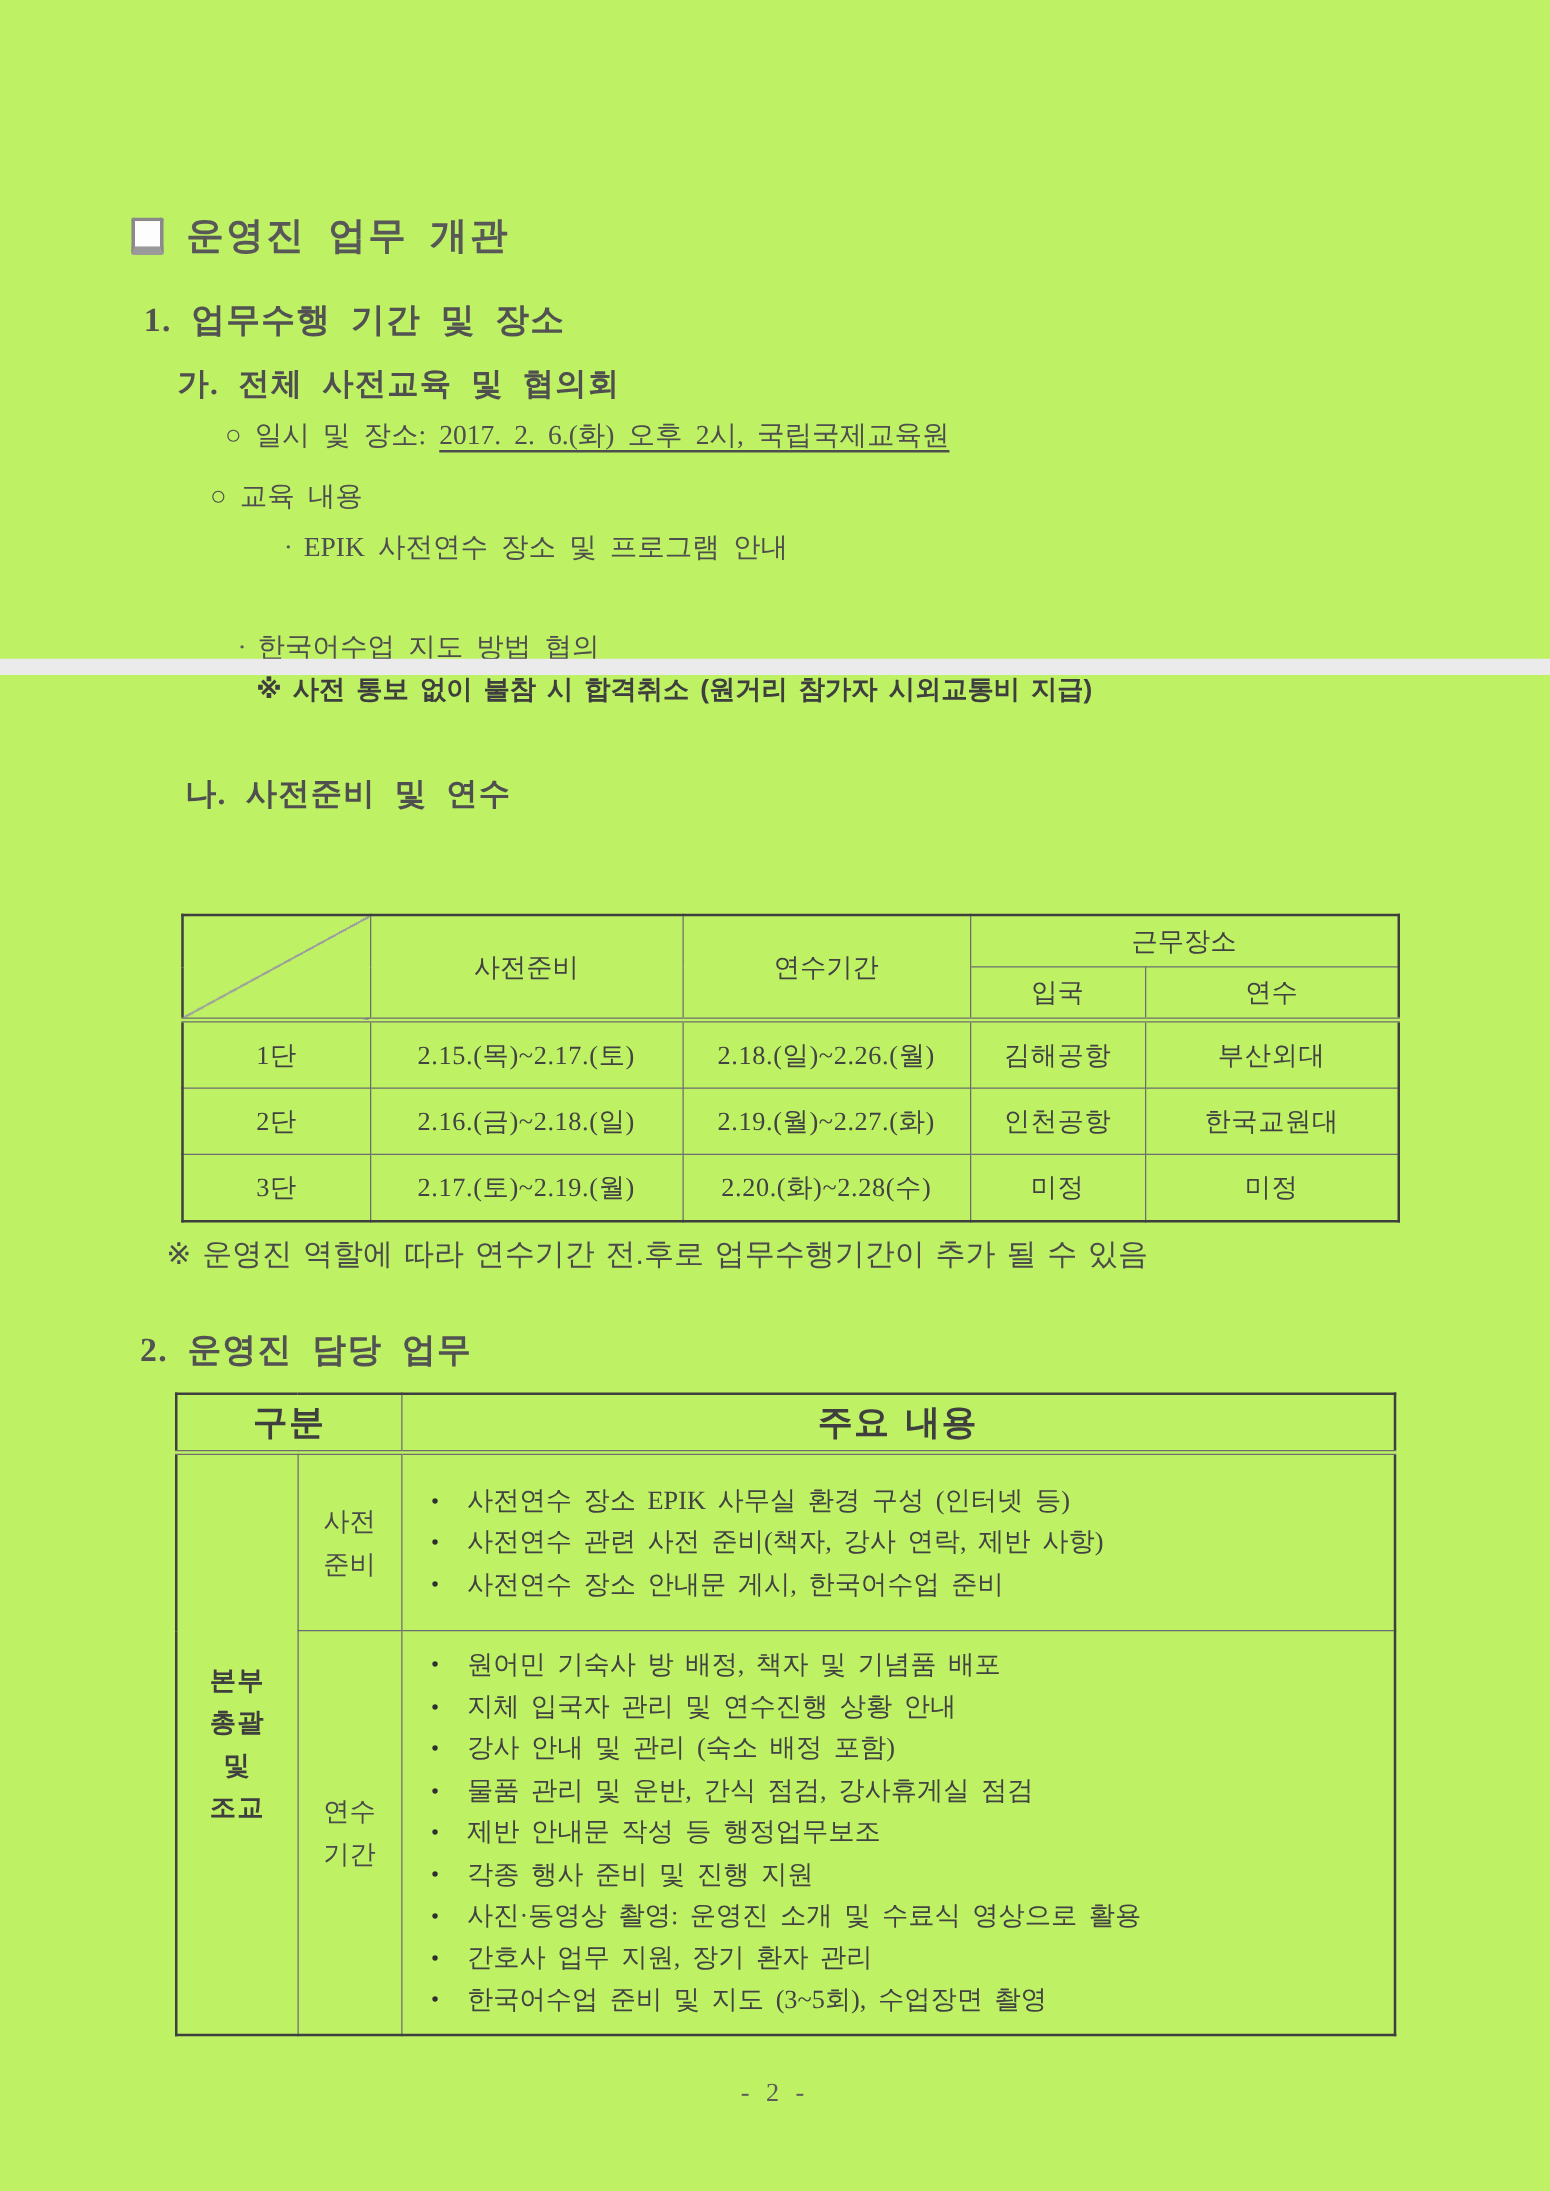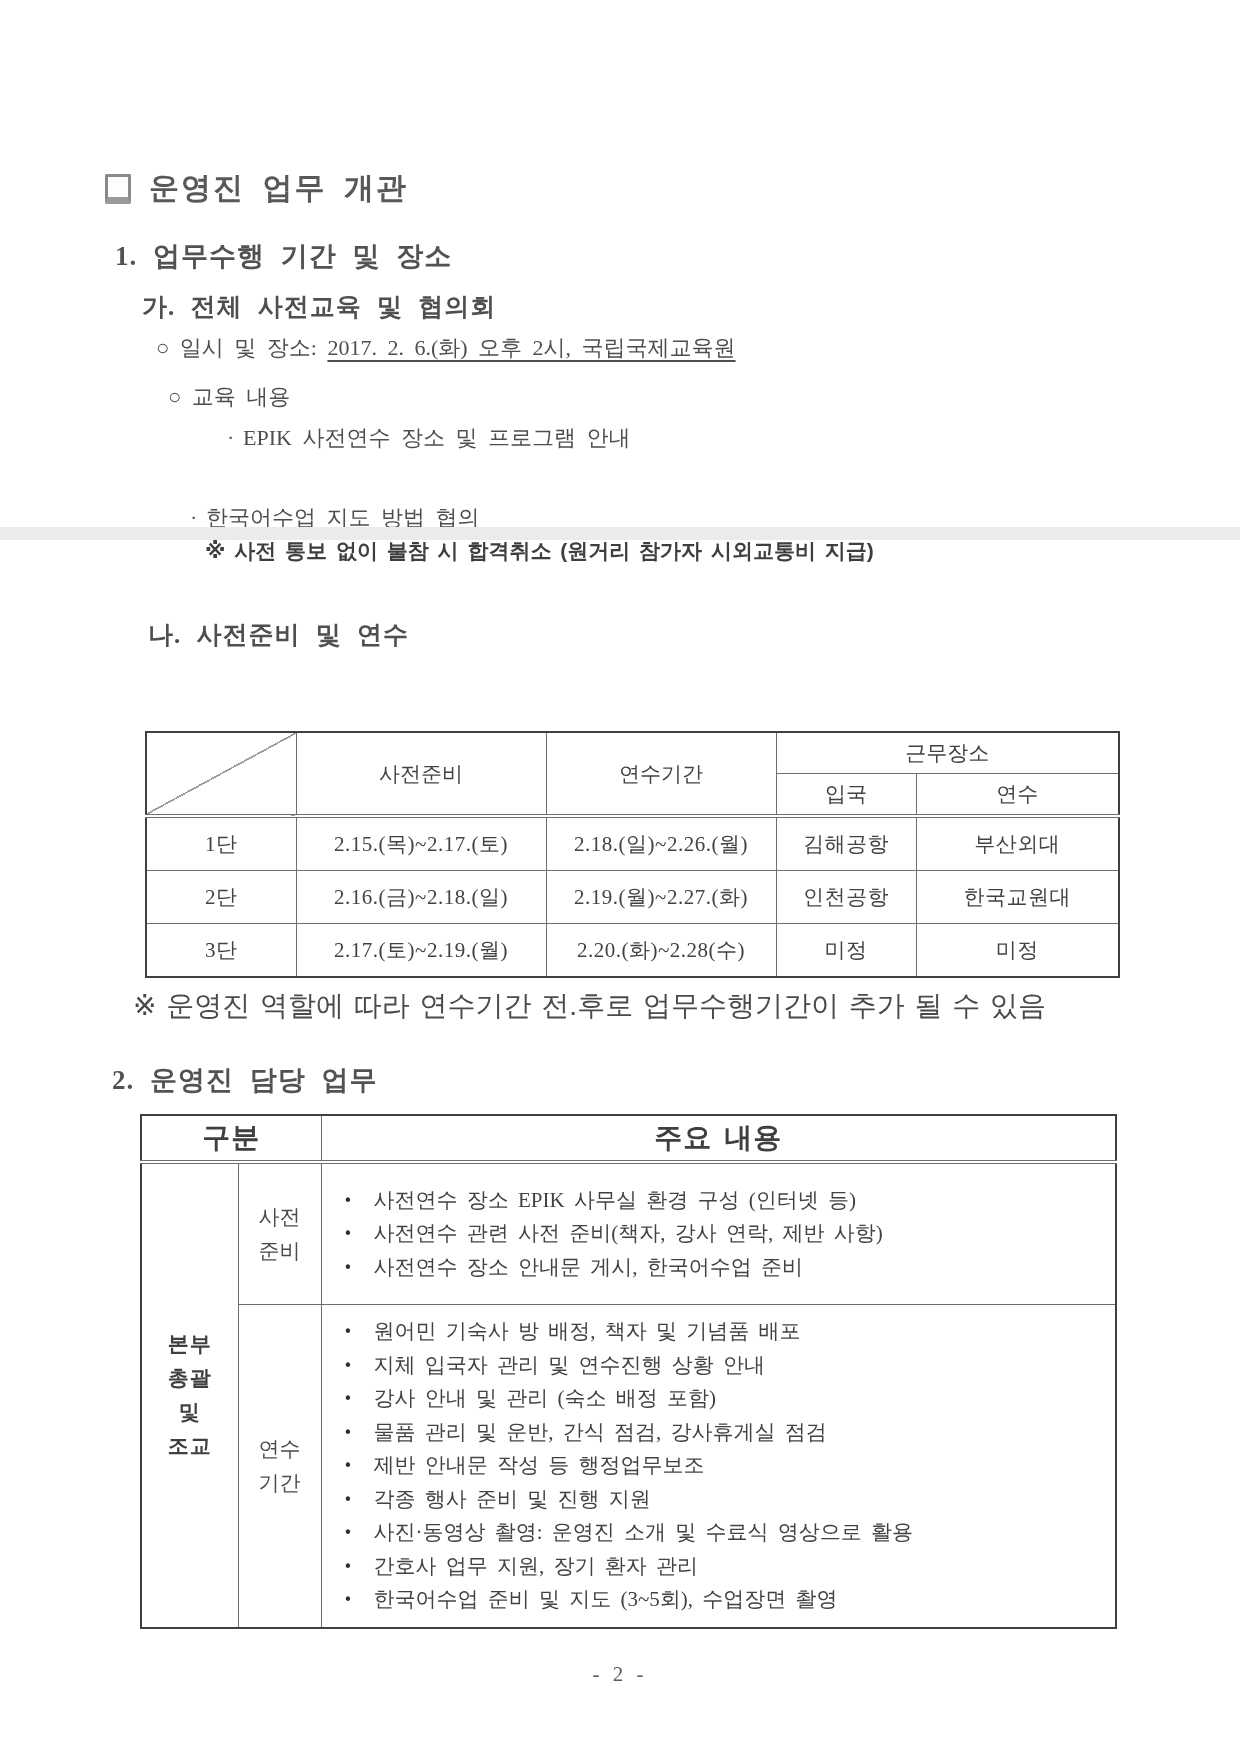--- a/index.html
+++ b/index.html
@@ -1,19 +1,19 @@
 <!DOCTYPE html>
 <html><head>
 <meta charset="utf-8">
 <style>
   html,body{margin:0;padding:0;background:#e8e8e8;}
   .page{
     position:relative;
     width:1240px;height:1753px;
-    background:#ffffff;
+    background:#bef264;
     font-family:"Liberation Serif","DejaVu Serif",serif;
     color:#4b4b4b;
     overflow:hidden;
   }
   .abs{position:absolute;}
   
   .doc-title{
     left:105px;top:168px;
     display:flex;align-items:center;gap:18px;
     font-size:30px;font-weight:bold;color:#585858;
@@ -40,21 +40,21 @@
   .dot-marker{display:inline-block;width:16px;color:#5a5a5a;}
   .band{
     left:0;width:1240px;height:13px;background:#ebebeb;
   }
   .note-strong{
     font-family:"Liberation Sans","DejaVu Sans",sans-serif;
     font-size:21px;font-weight:bold;color:#3e3e3e;word-spacing:3px;white-space:nowrap;
   }
   .note-plain{
     font-family:"Liberation Sans","DejaVu Sans",sans-serif;
-    font-size:28px;color:#4a4a4a;word-spacing:2px;white-space:nowrap;
+    font-size:24px;color:#4a4a4a;word-spacing:2px;white-space:nowrap;
   }
   
   table{border-collapse:collapse;}
   .t1{
     left:145px;top:731px;width:973px;
     font-size:21px;color:#424242;table-layout:fixed;
   }
   .t1 th,.t1 td{
     border:1px solid #6e6e6e;
     text-align:center;vertical-align:middle;
@@ -113,21 +113,21 @@
 
   <div class="abs doc-title">
     <span class="box-icon"></span>
     <span>운영진 업무 개관</span>
   </div>
 
   <div class="abs h1" style="left:115px;top:238px;">1. 업무수행 기간 및 장소</div>
 
   <div class="abs h2" style="left:142px;top:290px;">가. 전체 사전교육 및 협의회</div>
 
-  <div class="abs line" style="left:156px;top:333px;">
+  <div class="abs line" style="left:180px;top:333px;">
     <span>○ 일시 및 장소:</span>
     <span class="underlined">2017. 2. 6.(화) 오후 2시, 국립국제교육원</span>
   </div>
 
   <div class="abs line" style="left:168px;top:382px;">○ 교육 내용</div>
 
   <div class="abs line" style="left:190px;top:423px;margin-left:37px;">
     <span class="dot-marker">·</span><span>EPIK 사전연수 장소 및 프로그램 안내</span>
   </div>
   <div class="abs line" style="left:190px;top:503px;">

